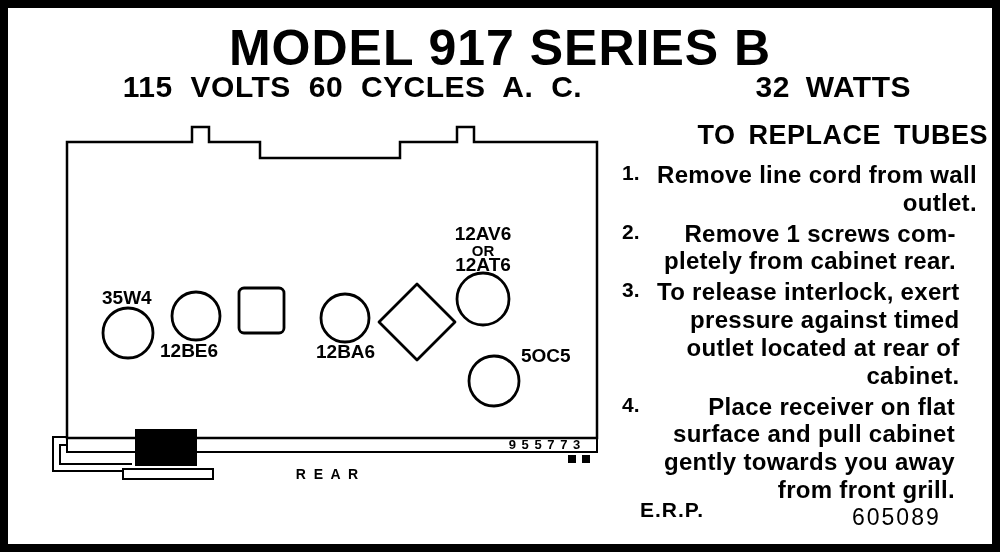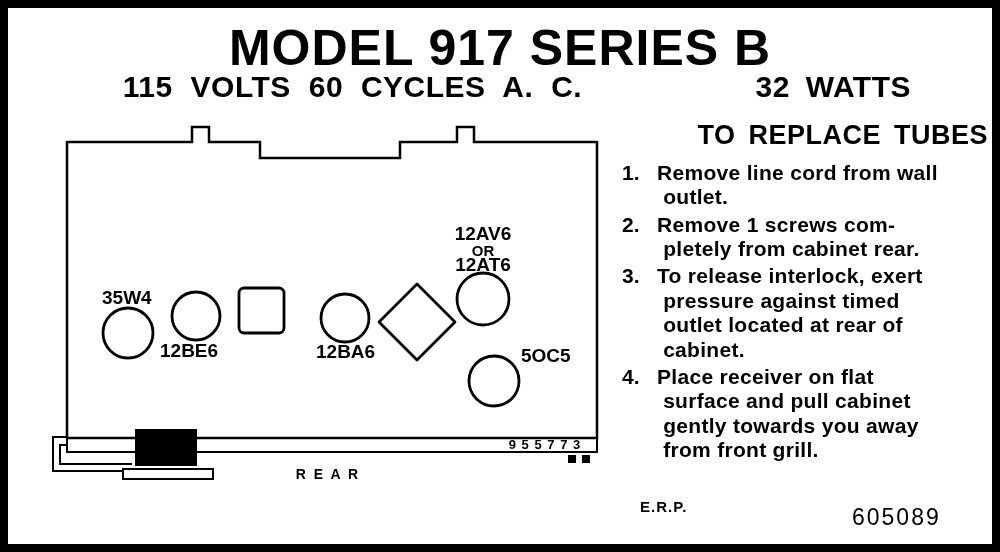--- a/index.html
+++ b/index.html
@@ -33,26 +33,26 @@
     position:absolute;left:614px;top:112px;width:366px;
   }
   .inst-heading{
     text-align:right;
     font-size:27px;font-weight:800;letter-spacing:.5px;word-spacing:5px;
     margin-bottom:10px;white-space:nowrap;
   }
   .inst-item{display:flex;gap:9px;margin-bottom:3px;}
   .inst-num{min-width:26px;font-size:21px;font-weight:700;}
   .inst-text{
-    font-size:21px;font-weight:700;line-height:1.16;
-    white-space:pre-wrap;letter-spacing:.3px;
+    font-size:24px;font-weight:700;line-height:1.16;
+    white-space:pre-wrap;letter-spacing:.3px;text-align:right;
   }
   .footer-erp{
     position:absolute;left:632px;top:490px;
-    font-size:15px;font-weight:700;letter-spacing:1px;
+    font-size:21px;font-weight:700;letter-spacing:1px;
   }
   .footer-part{
     position:absolute;left:844px;top:488px;
     font-size:23px;font-weight:400;letter-spacing:2px;margin-top:8px;
   }
   .svgtxt{font-family:"Liberation Sans",sans-serif;font-weight:bold;fill:#000;}
 </style>
 </head>
 <body>
 

